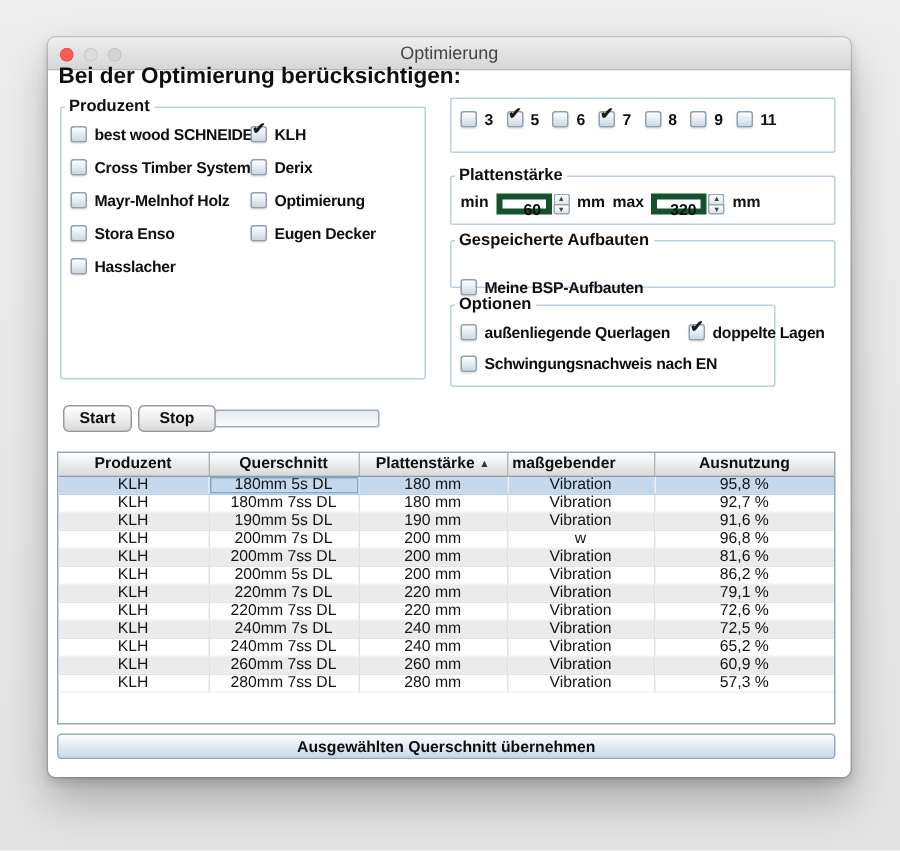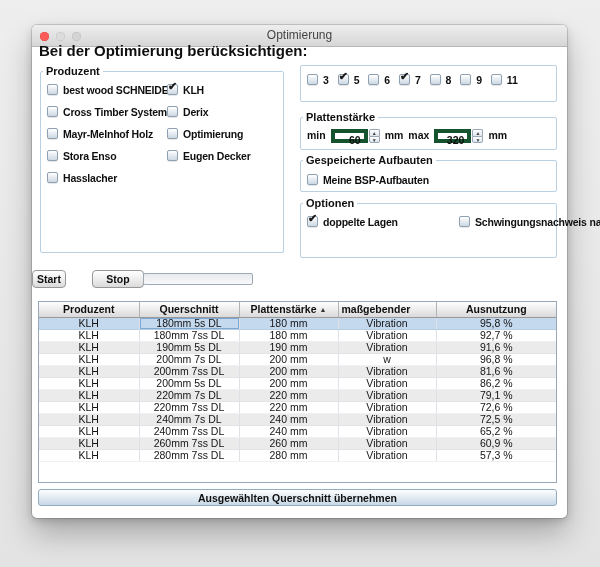--- a/index.html
+++ b/index.html
@@ -35,26 +35,26 @@
     position:absolute; margin:0; padding:0;
     border:1px solid var(--group-border); border-radius:2px;
     min-inline-size:auto; background:#fff;
   }
   legend { font-size:11px; font-weight:bold; color:#0f0f0f; padding:0 3px; margin-left:2px; }
 
   .g-produzent { left:8px;   top:40px;  width:244px; height:188px; }
   .g-schichten { left:268px; top:40px;  width:257px; height:37px; }
   .g-platten   { left:268px; top:86px;  width:257px; height:39px; }
   .g-aufbauten { left:268px; top:129px; width:257px; height:38px; }
-  .g-optionen  { left:268px; top:172px; width:257px; height:61px; }
+  .g-optionen  { left:268px; top:172px; width:217px; height:61px; }
 
   .cb-grid { padding:6px 2px 0 6px; }
   .cb-grid.two-col { display:grid; grid-template-columns:120px 1fr; row-gap:9px; align-items:center; }
   .cb-grid.inline  { display:flex; gap:9px; padding-top:7px; }
-  .cb-grid.single  { display:flex; padding-top:7px; }
+  .cb-grid.single  { display:flex; padding-top:7px;margin-top:12px; }
   .cb-grid.opt     { display:grid; grid-template-columns:152px 1fr; row-gap:8px; }
 
   .cb-item { display:flex; align-items:center; height:13px; white-space:nowrap; }
   .checkbox {
     width:11px; height:11px; flex:none; position:relative;
     border:1px solid #8fa0b1; border-radius:2px;
     background:linear-gradient(#ffffff,#ccd8e3);
     box-shadow:0 1px 1px rgba(0,0,0,0.10);
   }
   .checkbox .check {
@@ -78,21 +78,21 @@
   .spin-btn.up { border-radius:2px 2px 0 0; border-bottom:none; }
   .spin-btn.down { border-radius:0 0 2px 2px; }
 
   .btn {
     position:absolute; top:245px; height:18px; padding:0;
     font-family:inherit; font-size:10.5px; font-weight:bold; color:#0f0f0f;
     border:1px solid #979797; border-radius:4px;
     background:linear-gradient(#ffffff,#ececec 55%,#dadada);
     box-shadow:0 1px 0 rgba(255,255,255,0.6);
   }
-  .btn-start { left:0; width:34px; }
+  .btn-start { left:10px; width:46px; }
   .btn-stop  { left:60px; width:52px; }
   .progress {
     position:absolute; left:111px; top:248px; width:110px; height:12px;
     border:1px solid #9fa9b3; border-radius:2px;
     background:linear-gradient(#e7eaee,#f7f9fa);
   }
 
   .table-wrap {
     position:absolute; left:6px; top:276px; width:519px; height:182px;
     border:1px solid #98a7b7; background:#fff; overflow:hidden;
@@ -251,20 +251,24 @@
         <span class="cb-item">
           <span class="checkbox"></span>
           <span class="cb-label">Meine BSP-Aufbauten</span>
         </span>
       </div>
   </fieldset>
 
   <fieldset class="group g-optionen">
     <legend>Optionen</legend>
     <div class="cb-grid opt">
+        <span class="cb-item">
+          <span class="checkbox"></span>
+          <span class="cb-label">außenliegende Querlagen</span>
+        </span>
         <span class="cb-item">
           <span class="checkbox checked">
             <span class="check">✔</span>
           </span>
           <span class="cb-label">doppelte Lagen</span>
         </span>
         <span class="cb-item">
           <span class="checkbox"></span>
           <span class="cb-label">Schwingungsnachweis nach EN</span>
         </span>

